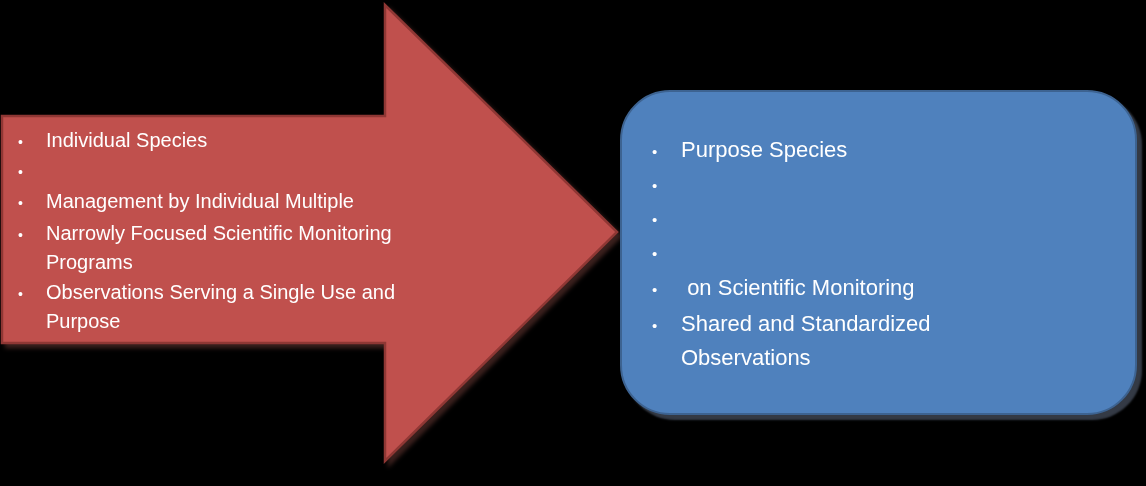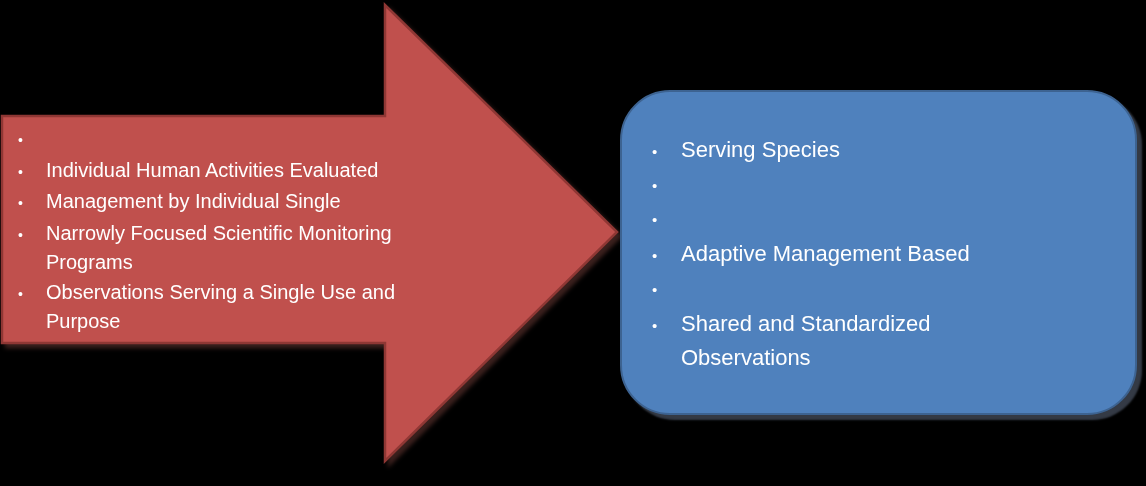--- a/index.html
+++ b/index.html
@@ -74,58 +74,58 @@
 
   <svg class="arrow-svg" width="1146" height="486" viewBox="0 0 1146 486">
     <polygon points="2,116 385,116 385,5 617,232 385,461 385,343 2,343"></polygon>
   </svg>
 
   <div class="panel"></div>
 
   <ul class="blist arrow-list">
     <li>
       <span class="blt">•</span>
+      <span class="txt">Individual Species</span>
     </li>
     <li>
       <span class="blt">•</span>
-      <span class="txt">Individual Human Activities Evaluated</span>
     </li>
     <li>
       <span class="blt">•</span>
-      <span class="txt">Management by Individual Single</span>
+      <span class="txt">Management by Individual Multiple</span>
     </li>
     <li>
       <span class="blt">•</span>
       <span class="txt">Narrowly Focused Scientific Monitoring
 Programs</span>
     </li>
     <li>
       <span class="blt">•</span>
       <span class="txt">Observations Serving a Single Use and
 Purpose</span>
     </li>
   </ul>
 
   <ul class="blist panel-list">
     <li>
       <span class="blt">•</span>
-      <span class="txt">Serving Species</span>
+      <span class="txt">Purpose Species</span>
     </li>
     <li>
       <span class="blt">•</span>
     </li>
     <li>
       <span class="blt">•</span>
     </li>
     <li>
       <span class="blt">•</span>
-      <span class="txt">Adaptive Management Based</span>
     </li>
     <li>
       <span class="blt">•</span>
+      <span class="txt"> on Scientific Monitoring</span>
     </li>
     <li>
       <span class="blt">•</span>
       <span class="txt">Shared and Standardized
 Observations</span>
     </li>
   </ul>
 
 </div>
 

